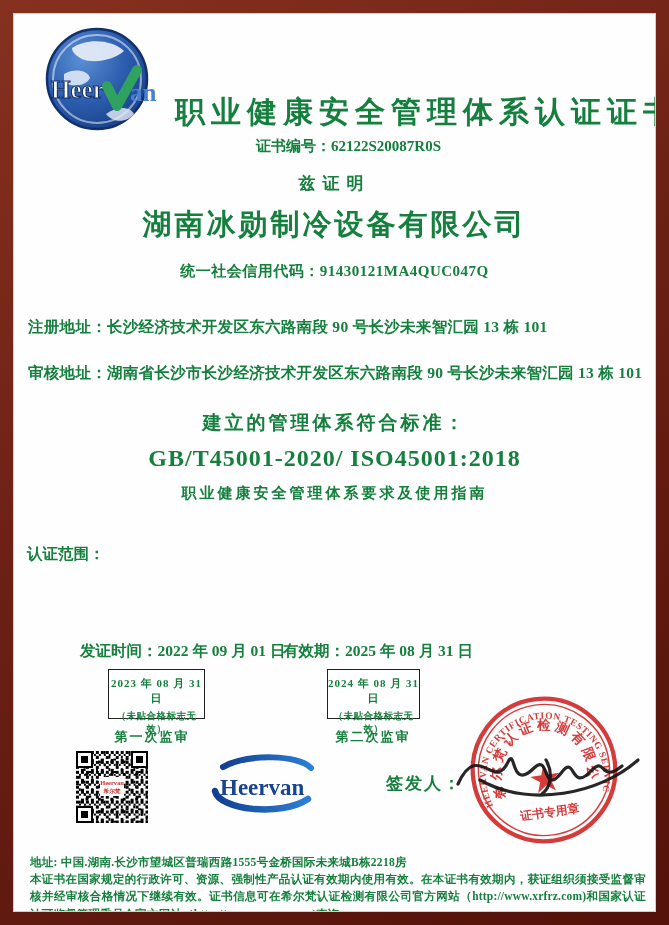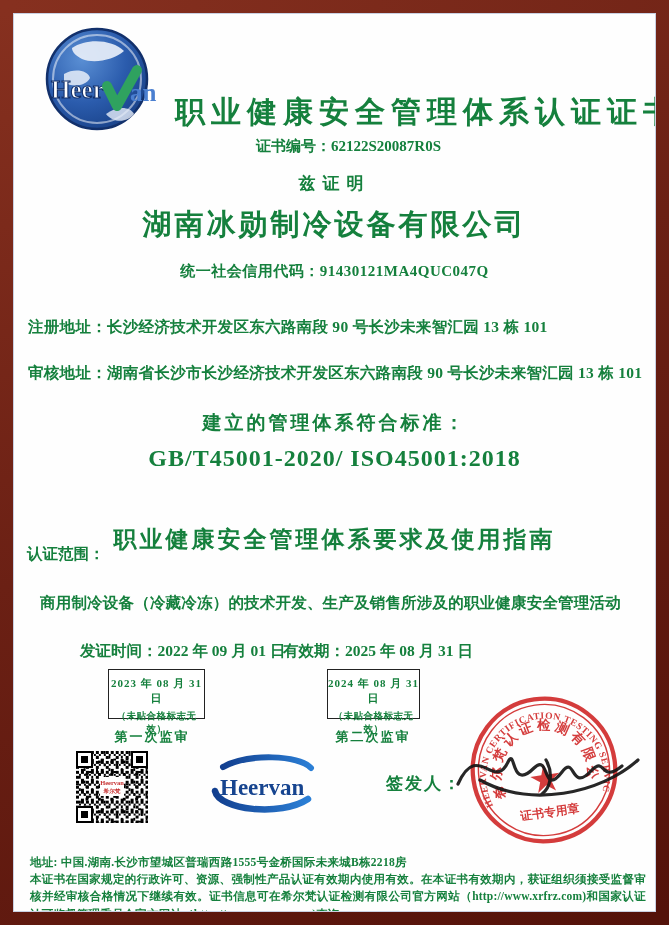--- a/index.html
+++ b/index.html
@@ -15,21 +15,21 @@
   .b{font-weight:700;}
   .title{top:92px;left:175px;width:470px;text-align:center;font-size:30px;font-weight:700;letter-spacing:6px;white-space:nowrap;}
   .certline{top:137px;transform:translateX(14px);font-size:15px;font-weight:700;}
   .hereby{top:172px;font-size:17px;font-weight:700;letter-spacing:7px;}
   .company{top:205px;font-size:29px;font-weight:700;letter-spacing:3px;}
   .credit{top:262px;font-size:15px;font-weight:700;letter-spacing:.5px;}
   .addr{left:28px;width:628px;font-size:15.5px;font-weight:600;letter-spacing:.3px;}
   .reg{top:317px;} .audit-a{top:363px;}
   .stdh{top:410px;font-size:19px;font-weight:700;letter-spacing:3px;}
   .stdc{top:445px;font-size:24px;font-weight:600;letter-spacing:1px;}
-  .stdn{top:484px;font-size:23px;font-weight:700;letter-spacing:3px;margin-top:40px;}
+  .stdn{top:484px;font-size:15px;font-weight:700;letter-spacing:3px;}
   .scope-l{left:27px;top:544px;font-size:15.5px;font-weight:700;}
   .scope-t{left:40px;top:593px;width:600px;font-size:15.5px;font-weight:600;letter-spacing:.2px;}
   .dateline{top:641px;font-size:15.5px;font-weight:700;white-space:nowrap;}
   .issue{left:48px;margin-left:32px;} .valid{left:283px;}
   .abox{border:1.5px solid #222;text-align:center;padding-top:6px;box-sizing:border-box;height:50px;background:#fff;}
   .abox .d{font-size:11px;font-weight:700;letter-spacing:1px;}
   .abox .n{font-size:9.5px;font-weight:700;margin-top:4px;letter-spacing:.5px;}
   .box1{left:108px;top:669px;width:97px;} .box2{left:327px;top:669px;width:93px;}
   .cap{top:728px;text-align:center;font-size:13px;font-weight:700;letter-spacing:2px;}
   .cap1{left:98px;width:108px;} .cap2{left:321px;width:104px;}
@@ -84,21 +84,20 @@
   </div>
   <div class="abs addr audit-a">
     <span class="b">审核地址：</span><span>湖南省长沙市长沙经济技术开发区东六路南段 90 号长沙未来智汇园 13 栋 101</span>
   </div>
 
   <div class="abs ctr stdh">建立的管理体系符合标准：</div>
   <div class="abs ctr stdc">GB/T45001-2020/ ISO45001:2018</div>
   <div class="abs ctr stdn">职业健康安全管理体系要求及使用指南</div>
 
   <div class="abs scope-l">认证范围：</div>
-  <div class="abs scope-t">商用制冷设备（冷藏冷冻）的技术开发、生产及销售所涉及的职业健康安全管理活动</div>
 
   <div class="abs dateline issue">
     <span>发证时间：</span><span>2022 年 09 月 01 日</span>
   </div>
   <div class="abs dateline valid">
     <span>有效期：</span><span>2025 年 08 月 31 日</span>
   </div>
 
   <div class="abs abox box1">
     <div class="d">2023 年 08 月 31 日</div>

